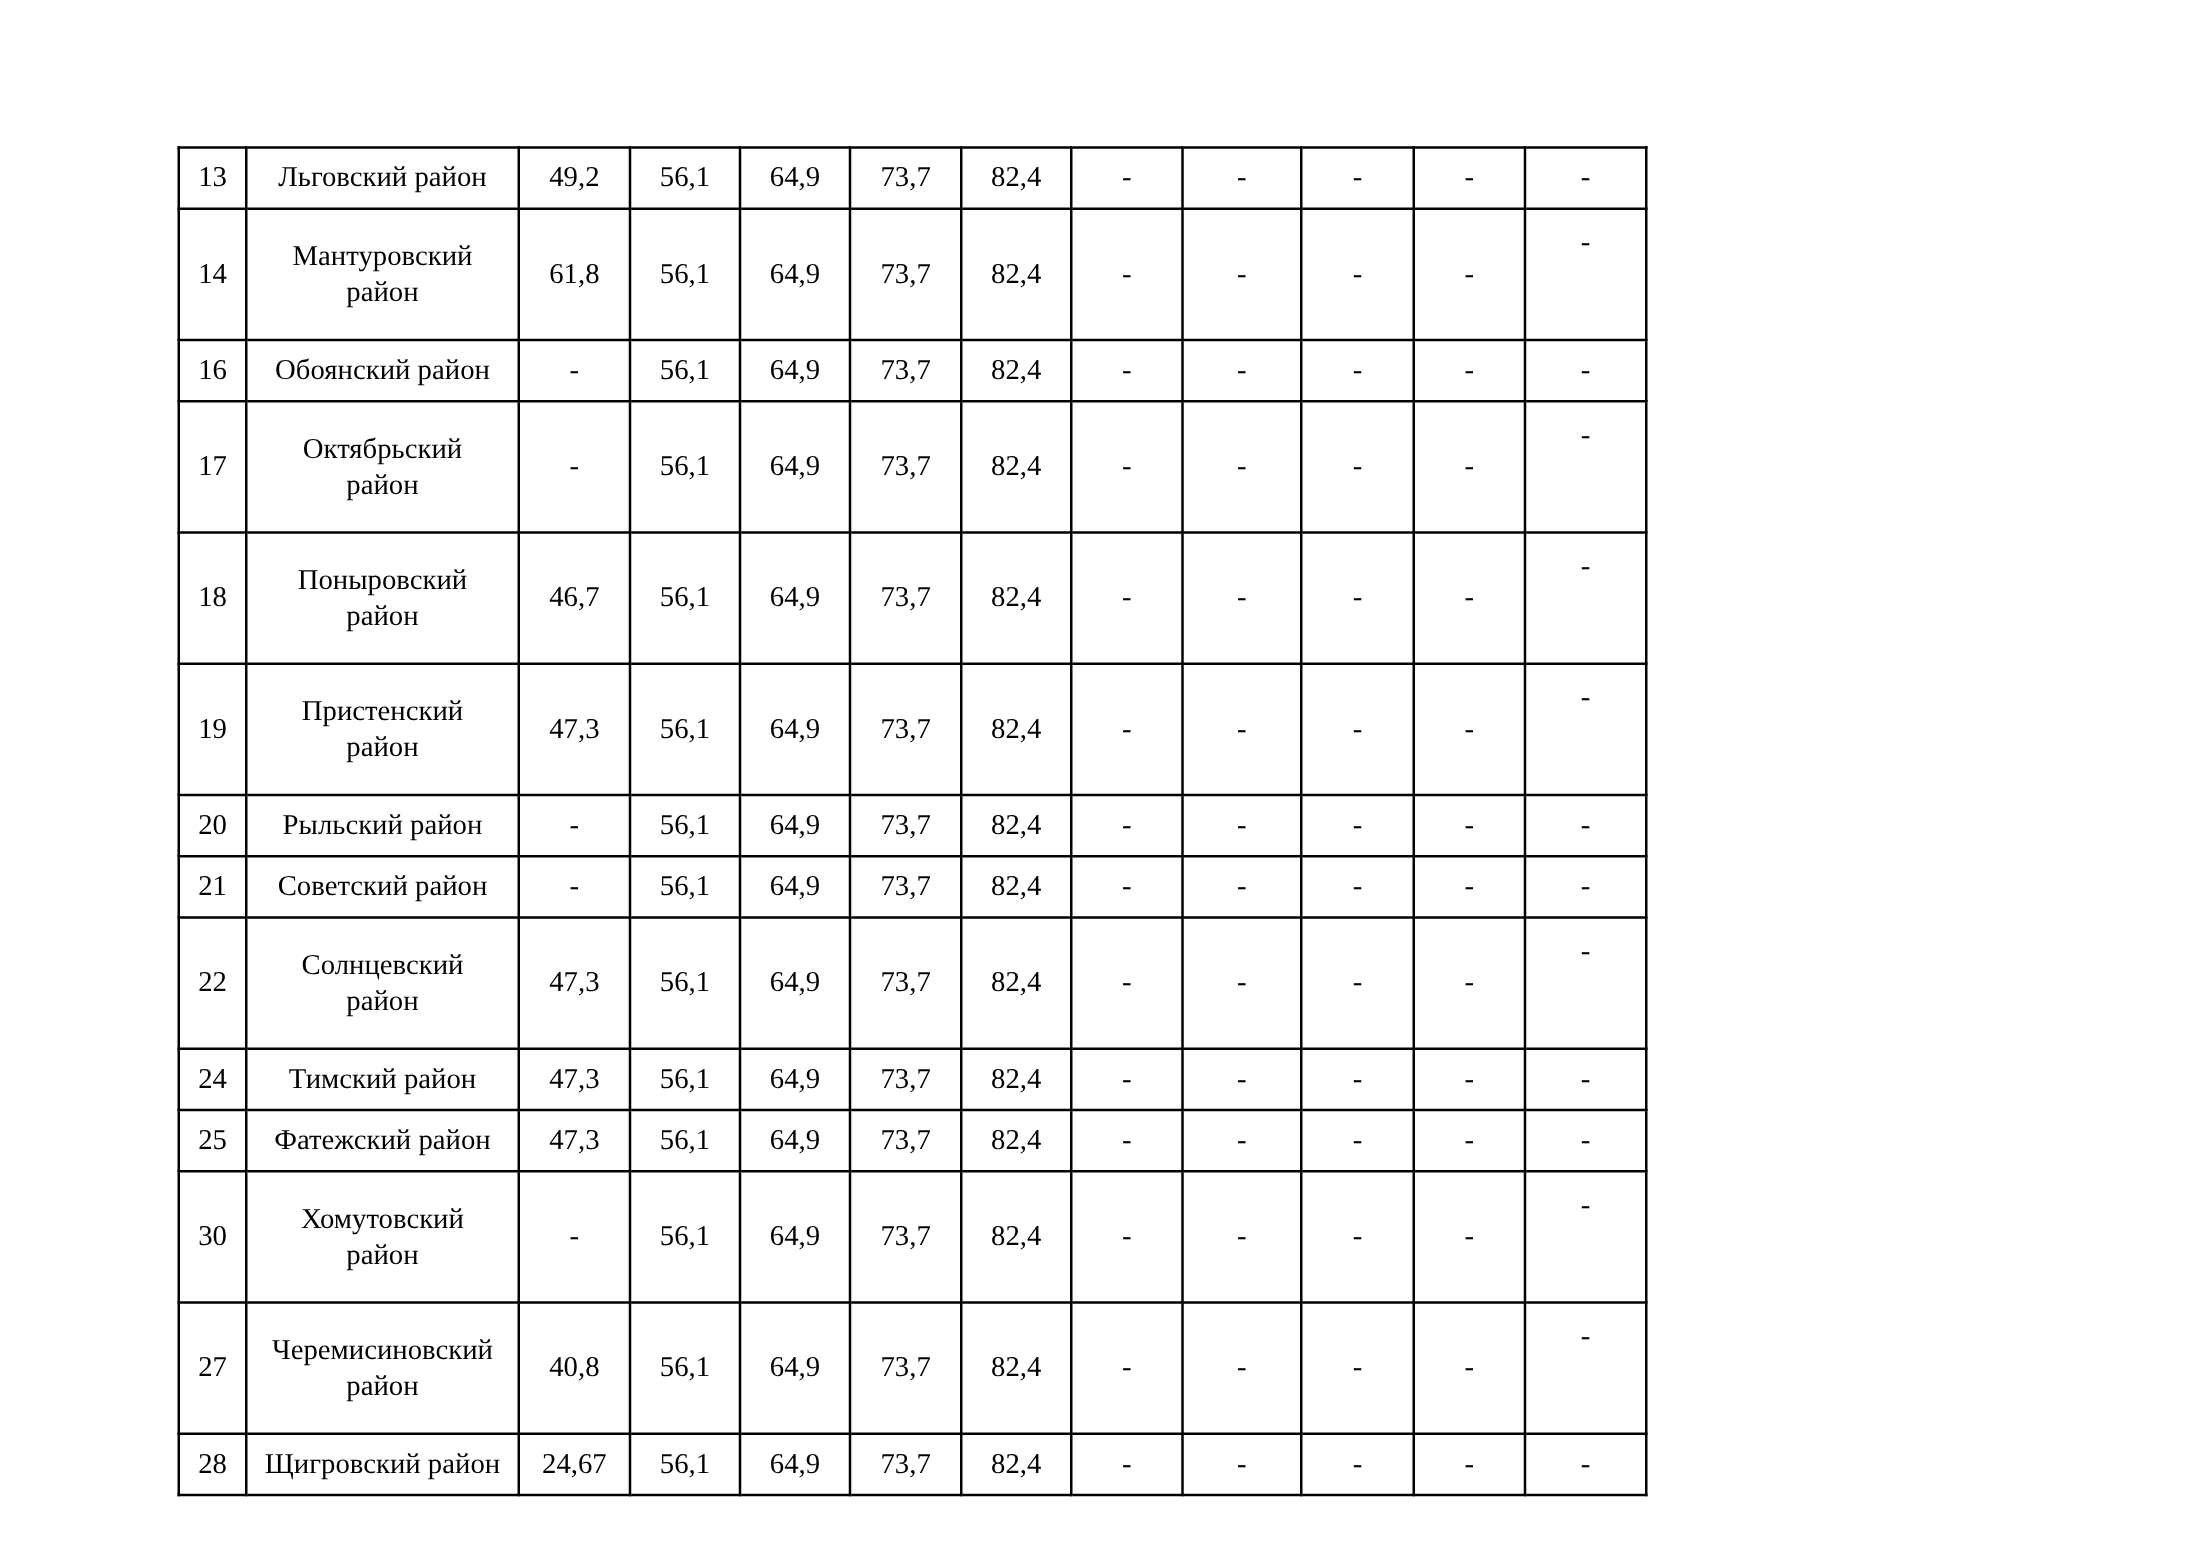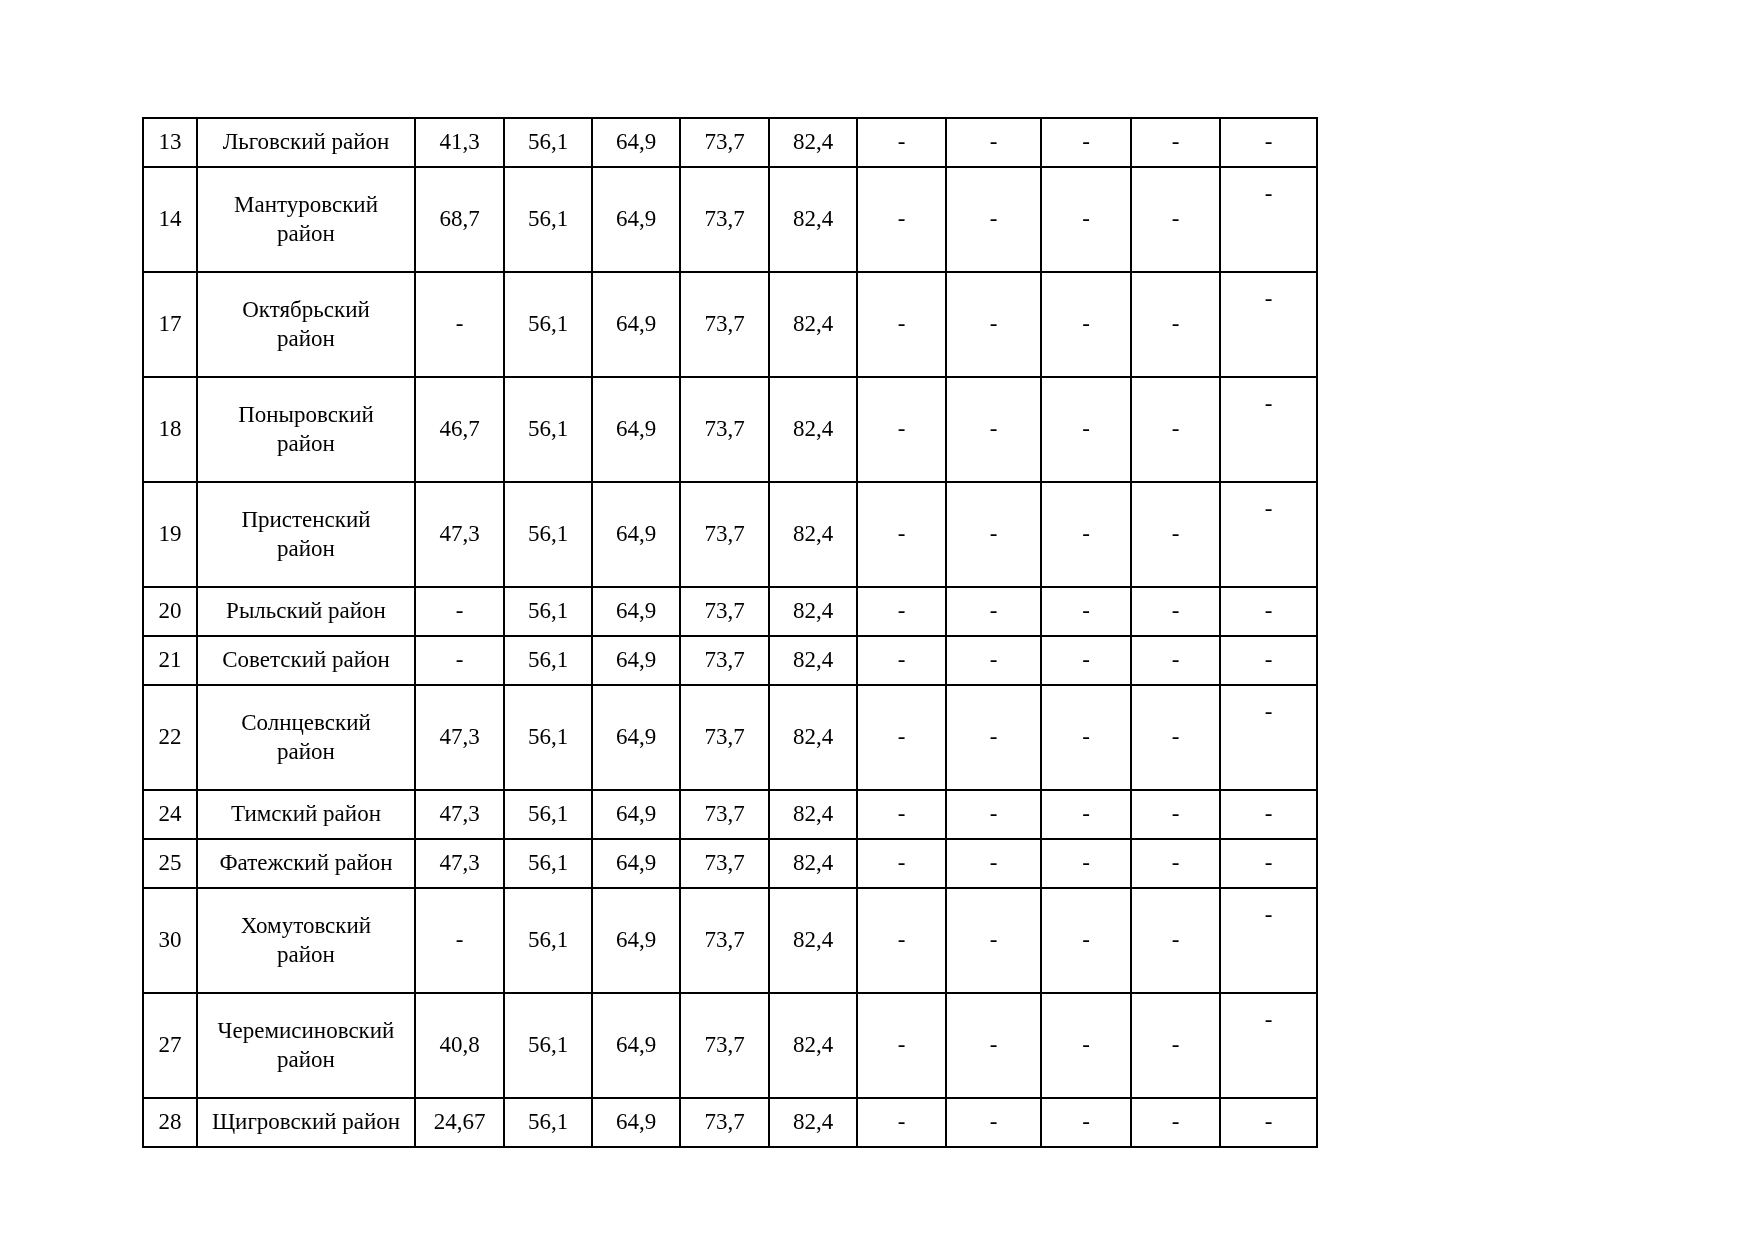--- a/index.html
+++ b/index.html
@@ -75,36 +75,50 @@
       <col class="w-v6">
         <col class="w-v7">
         <col class="w-v8">
         <col class="w-v9">
         <col class="w-v10">
     </colgroup>
     <tbody>
         <tr class="row">
     <td class="c-num">13</td>
     <td class="c-name">Льговский район</td>
-    <td class="c-val">41,3</td>
+    <td class="c-val">49,2</td>
     <td class="c-val">56,1</td>
     <td class="c-val">64,9</td>
     <td class="c-val">73,7</td>
     <td class="c-val">82,4</td>
     <td class="c-val">-</td>
     <td class="c-val">-</td>
     <td class="c-val">-</td>
     <td class="c-val">-</td>
     <td class="c-val c-last">-</td>
   </tr>
         <tr class="row tall">
     <td class="c-num">14</td>
     <td class="c-name">Мантуровский
 район</td>
-    <td class="c-val">68,7</td>
+    <td class="c-val">61,8</td>
+    <td class="c-val">56,1</td>
+    <td class="c-val">64,9</td>
+    <td class="c-val">73,7</td>
+    <td class="c-val">82,4</td>
+    <td class="c-val">-</td>
+    <td class="c-val">-</td>
+    <td class="c-val">-</td>
+    <td class="c-val">-</td>
+    <td class="c-val c-last">-</td>
+  </tr>
+        <tr class="row">
+    <td class="c-num">16</td>
+    <td class="c-name">Обоянский район</td>
+    <td class="c-val">-</td>
     <td class="c-val">56,1</td>
     <td class="c-val">64,9</td>
     <td class="c-val">73,7</td>
     <td class="c-val">82,4</td>
     <td class="c-val">-</td>
     <td class="c-val">-</td>
     <td class="c-val">-</td>
     <td class="c-val">-</td>
     <td class="c-val c-last">-</td>
   </tr>

